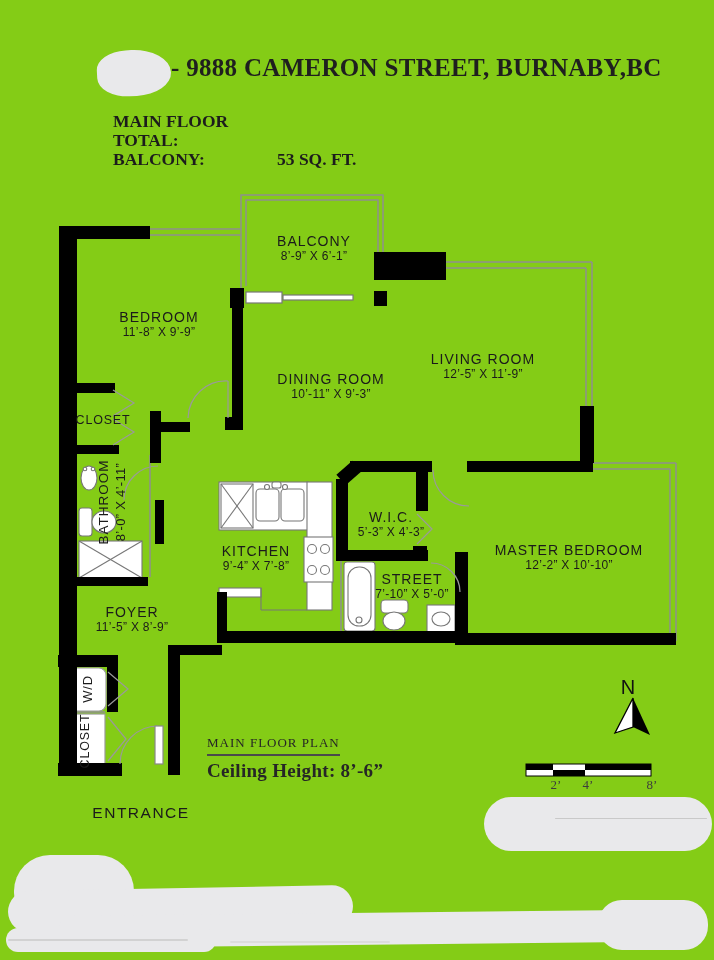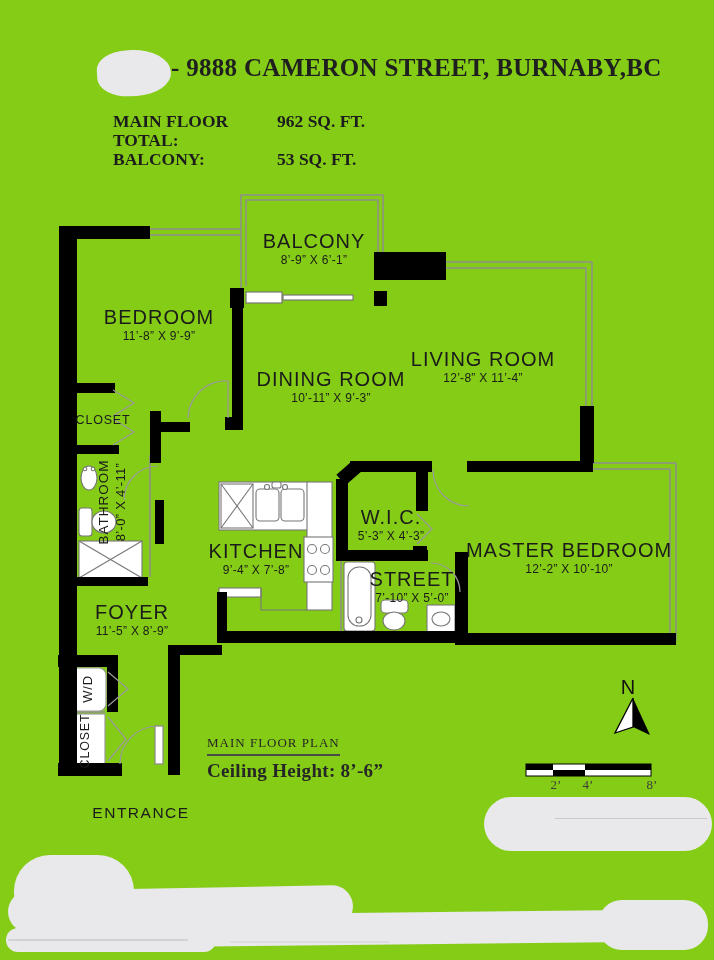--- a/index.html
+++ b/index.html
@@ -14,21 +14,21 @@
          font-weight:bold;font-size:17.5px;color:#1c1c1c;}
   .area-row{display:grid;grid-template-columns:164px auto;line-height:19px;}
 
   
   .blob{position:absolute;background:#e9e9eb;}
   .streak{position:absolute;background:#d2d2d2;height:2px;border-radius:2px;}
 
   
   .room{position:absolute;transform:translate(-50%,-50%);text-align:center;white-space:nowrap;
         color:#1b1b1b;}
-  .room .nm{display:block;font-size:20px;letter-spacing:1px;}
+  .room .nm{display:block;font-size:14px;letter-spacing:1px;}
   .room .dm{display:block;font-size:12px;letter-spacing:.3px;margin-top:0;}
   .room.rot{transform:translate(-50%,-50%) rotate(-90deg);}
   .room.bath .nm{font-size:13.5px;}
   .room.bath .dm{font-size:13px;margin-top:2px;}
   .tag{position:absolute;transform:translate(-50%,-50%);font-size:15.5px;letter-spacing:1.5px;
        white-space:nowrap;color:#1b1b1b;}
   .tag.rot{transform:translate(-50%,-50%) rotate(-90deg);}
   .tag.small{font-size:12.5px;letter-spacing:.8px;}
 
   
@@ -179,21 +179,20 @@
       <rect x="553" y="770" width="32" height="6" fill="#000"></rect>
     </g>
   </svg>
 
   <div class="blob" style="left:97px;top:50px;width:74px;height:46px;border-radius:42% 55% 50% 45%;transform:rotate(-3deg);"></div>
   <div class="addr">- 9888 CAMERON STREET, BURNABY,BC</div>
 
   <div class="areas">
     <div class="area-row">
       <span>MAIN FLOOR TOTAL:</span>
-      <span>962 SQ. FT.</span>
     </div>
     <div class="area-row">
       <span>BALCONY:</span>
       <span>53 SQ. FT.</span>
     </div>
   </div>
 
   <div class="room" style="left:314px;top:248px;">
     <span class="nm">BALCONY</span>
     <span class="dm">8’-9” X 6’-1”</span>
@@ -201,21 +200,21 @@
   <div class="room" style="left:159px;top:324px;">
     <span class="nm">BEDROOM</span>
     <span class="dm">11’-8” X 9’-9”</span>
   </div>
   <div class="room" style="left:331px;top:386px;">
     <span class="nm">DINING ROOM</span>
     <span class="dm">10’-11” X 9’-3”</span>
   </div>
   <div class="room" style="left:483px;top:366px;">
     <span class="nm">LIVING ROOM</span>
-    <span class="dm">12’-8” X 11’-4”</span>
+    <span class="dm">12’-5” X 11’-9”</span>
   </div>
   <div class="room" style="left:256px;top:558px;">
     <span class="nm">KITCHEN</span>
     <span class="dm">9’-4” X 7’-8”</span>
   </div>
   <div class="room" style="left:391px;top:524px;">
     <span class="nm">W.I.C.</span>
     <span class="dm">5’-3” X 4’-3”</span>
   </div>
   <div class="room" style="left:412px;top:586px;">

